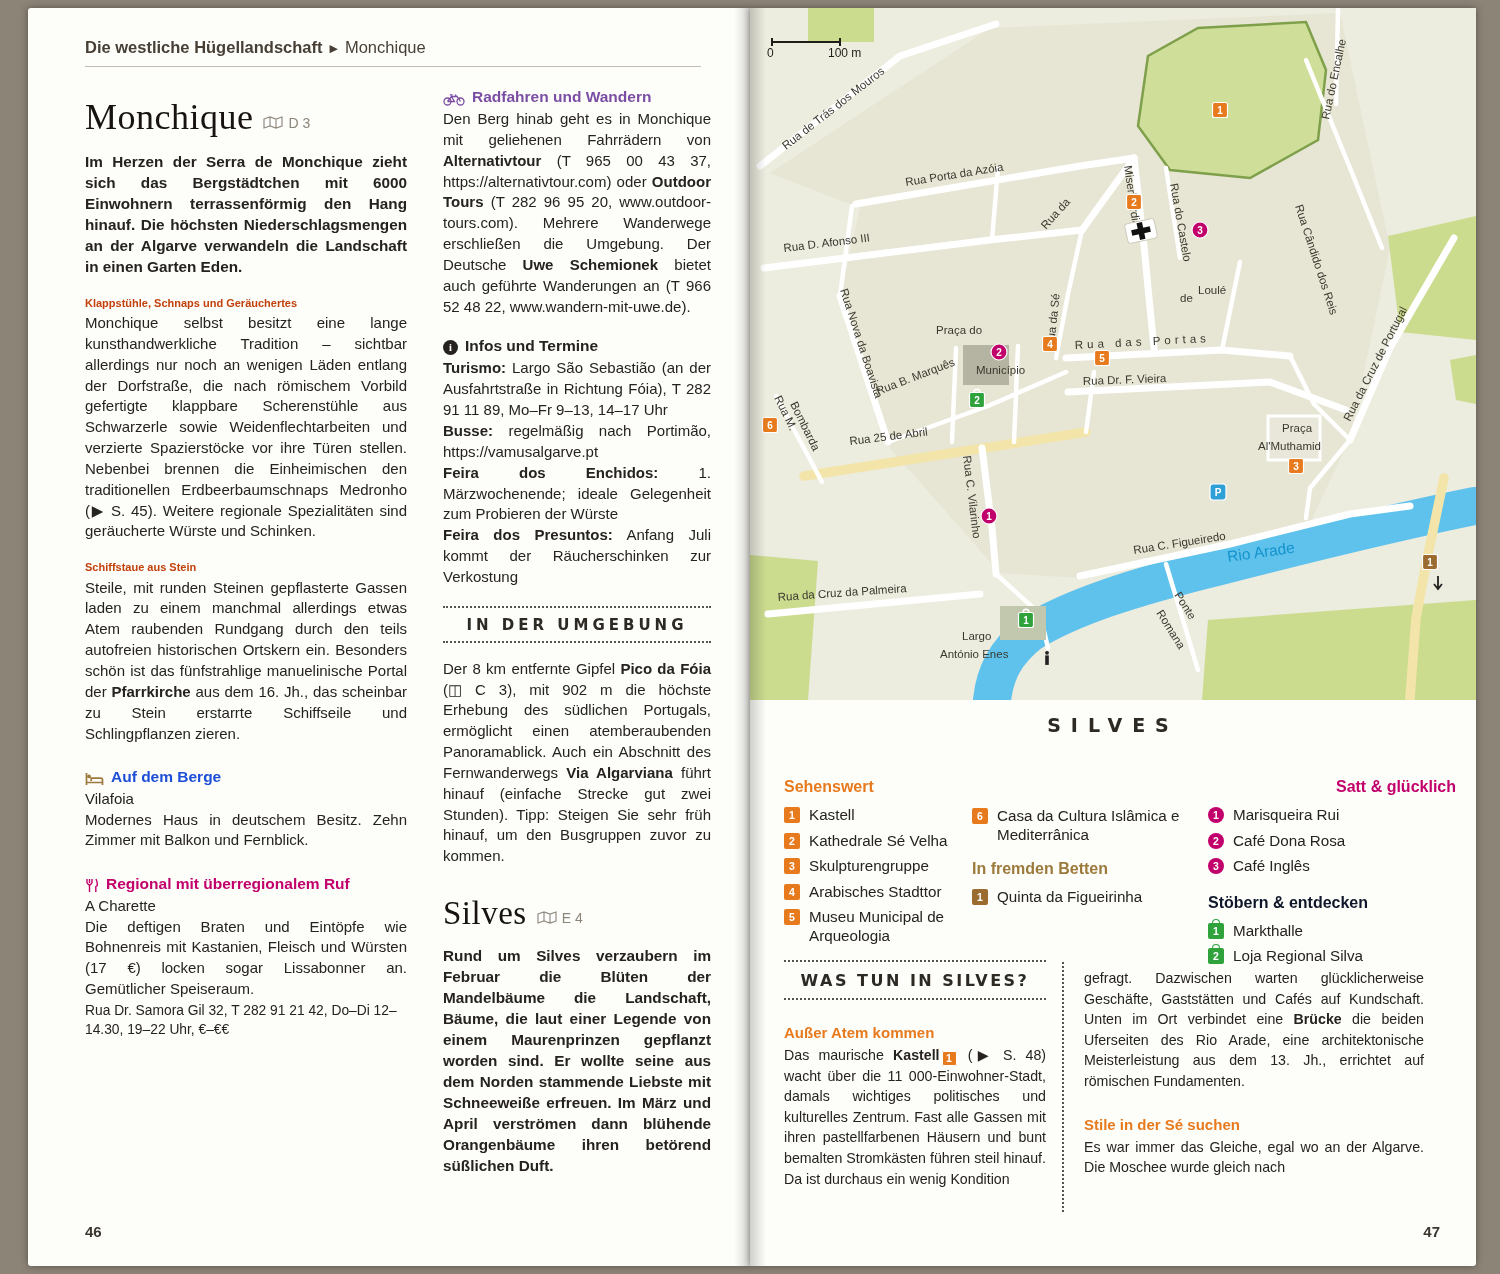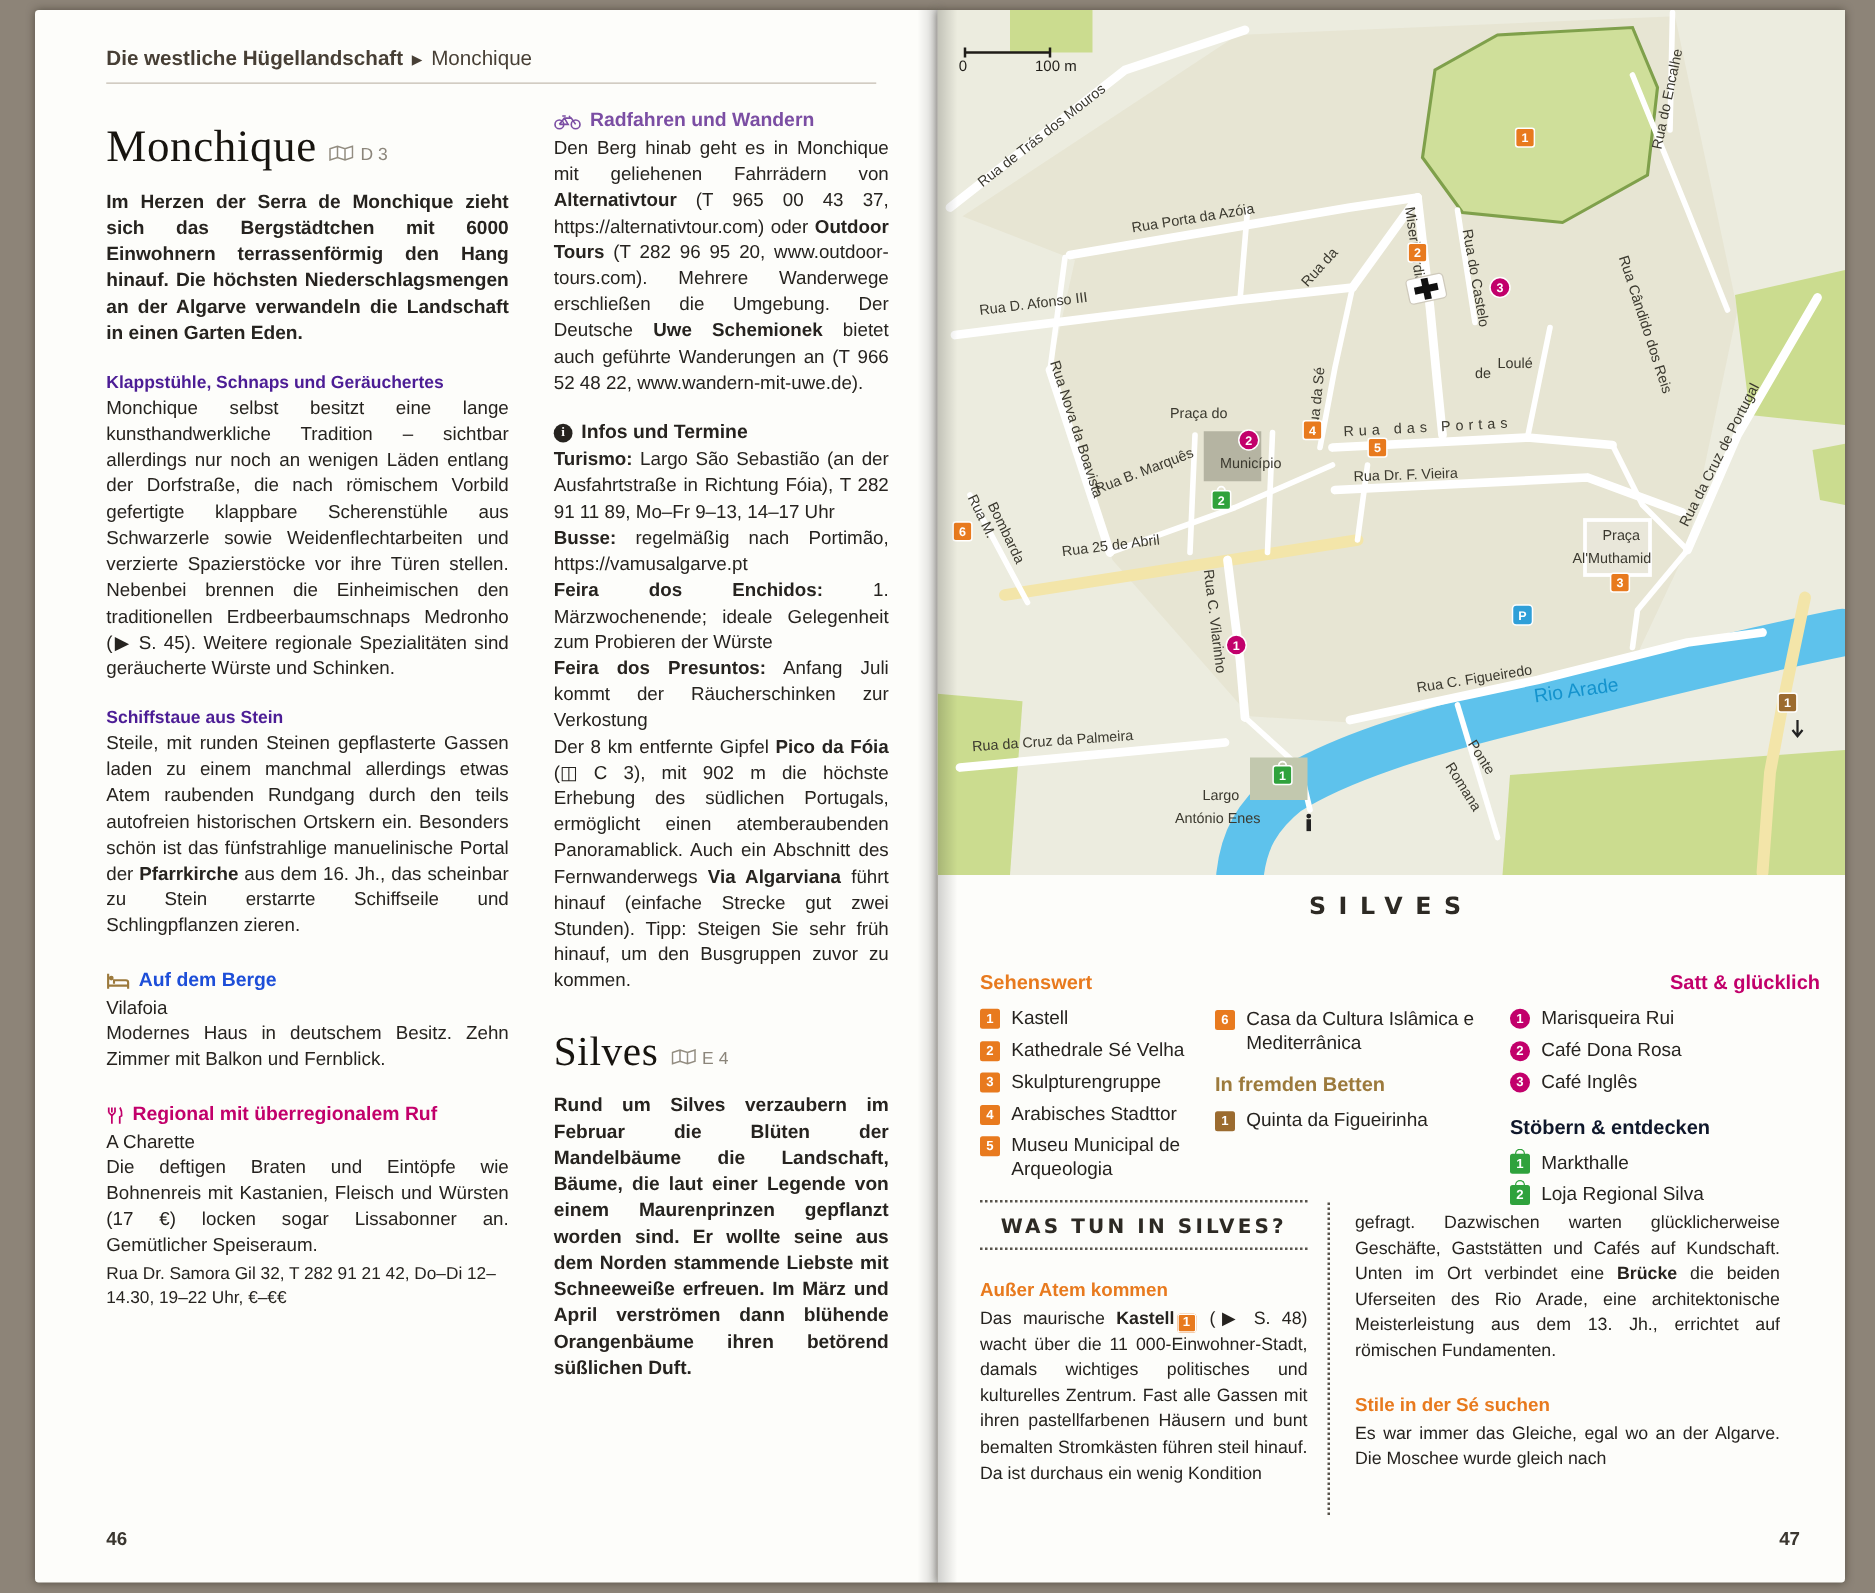--- a/index.html
+++ b/index.html
@@ -26,22 +26,22 @@
 
   .title-row{display:flex;align-items:baseline;gap:10px;margin:12px 0 14px;}
   .serif-title{font-family:"Liberation Serif",serif;font-weight:400;font-size:36px;
     letter-spacing:.5px;color:#17140f;margin:0;}
   .map-ref{display:inline-flex;align-items:center;gap:5px;font-size:14px;color:#8b857a;}
   .map-glyph{flex:none;}
 
   p{margin:0;}
   .intro{font-weight:700;font-size:15.3px;line-height:1.37;text-align:justify;hyphens:auto;margin-bottom:16px;}
   .body{font-size:15px;line-height:1.39;text-align:justify;hyphens:auto;}
-  .subhead{font-weight:700;font-size:14px;line-height:1.3;color:#4c1d95;margin:18px 0 3px;}
-  .cat-head{display:flex;align-items:center;gap:7px;font-weight:700;font-size:15.5px;margin:24px 0 3px;}
+  .subhead{font-weight:700;font-size:11px;line-height:1.3;color:#c2410c;margin:18px 0 3px;}
+  .cat-head{display:flex;align-items:flex-end;gap:7px;font-weight:700;font-size:15.5px;margin:24px 0 3px;}
   .cat-head.brown{color:#1d4ed8;}
   .cat-head.magenta{color:#c2006b;}
   .cat-head.purple{color:#7b4ea3;margin-top:4px;}
   .cat-head.plain{color:#26231f;}
   .entry-name{font-weight:400;font-size:15px;line-height:1.35;}
   .details{font-size:13.8px;line-height:1.38;margin-top:1px;}
   .info-ico{flex:none;width:15px;height:15px;border-radius:50%;background:#26231f;color:#fff;
     font:700 10.5px/15px "Liberation Serif",serif;text-align:center;}
 
   .stencil{font-family:"DejaVu Sans",sans-serif;font-weight:700;letter-spacing:4px;color:#2d2a24;}
@@ -162,20 +162,25 @@
 
       <div class="cat-head plain" style="margin-top:20px;">
         <span class="info-ico">i</span>
         <span>Infos und Termine</span>
       </div>
       <p class="body"><b>Turismo:</b><span> Largo São Sebastião (an der Ausfahrtstraße in Richtung Fóia), T 282 91 11 89, Mo–Fr 9–13, 14–17 Uhr</span></p>
       <p class="body"><b>Busse:</b><span> regelmäßig nach Portimão, https://vamusalgarve.pt</span></p>
       <p class="body"><b>Feira dos Enchidos:</b><span> 1. Märzwochenende; ideale Gelegenheit zum Probieren der Würste</span></p>
       <p class="body"><b>Feira dos Presuntos:</b><span> Anfang Juli kommt der Räucherschinken zur Verkostung</span></p>
 
+      <div class="umgebung-block">
+        <div class="dotrule"></div>
+        <div class="word stencil">IN DER UMGEBUNG</div>
+        <div class="dotrule"></div>
+      </div>
       <p class="body"><span>Der 8 km entfernte Gipfel </span><b>Pico da Fóia</b><span> (◫ C 3), mit 902 m die höchste Erhebung des südlichen Portugals, ermöglicht einen atemberaubenden Panoramablick. Auch ein Abschnitt des Fernwanderwegs </span><b>Via Algarviana</b><span> führt hinauf (einfache Strecke gut zwei Stunden). Tipp: Steigen Sie sehr früh hinauf, um den Busgruppen zuvor zu kommen.</span></p>
 
       <div class="title-row" style="margin-top:28px;">
         <h1 class="serif-title" style="font-size:33px;">Silves</h1>
         <span class="map-ref">
           <svg class="map-glyph" width="20" height="13" viewBox="0 0 20 13">
               <path d="M1,3 L7,1 L13,3 L19,1 L19,10 L13,12 L7,10 L1,12 Z M7,1 L7,10 M13,3 L13,12" fill="#ffffff" stroke="#938d81" stroke-width="1.2"></path>
             </svg>
           <span>E 4</span>
         </span>

